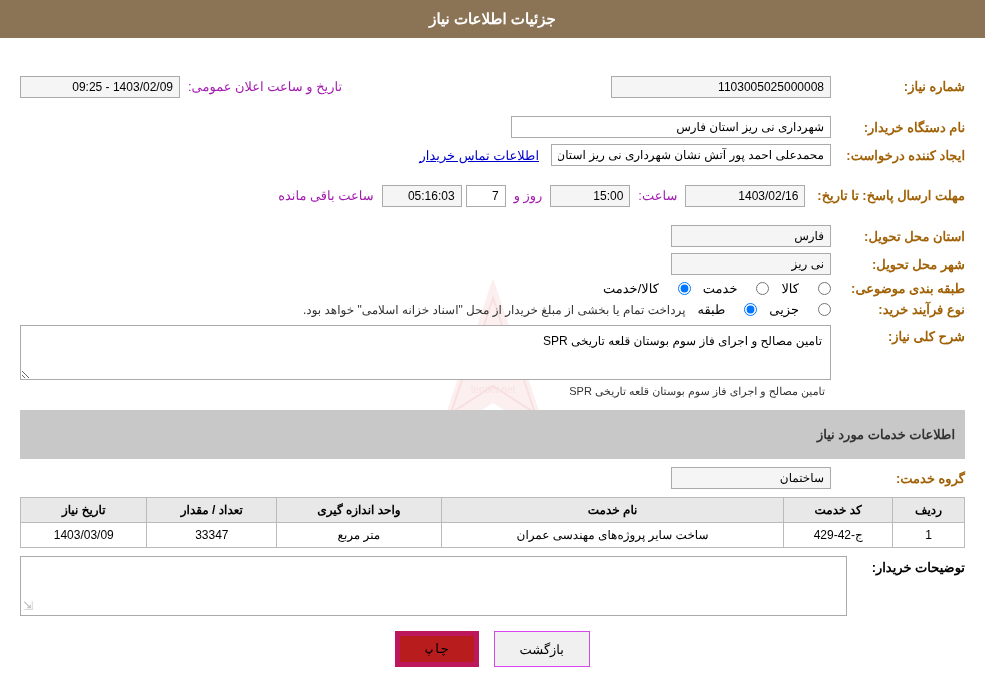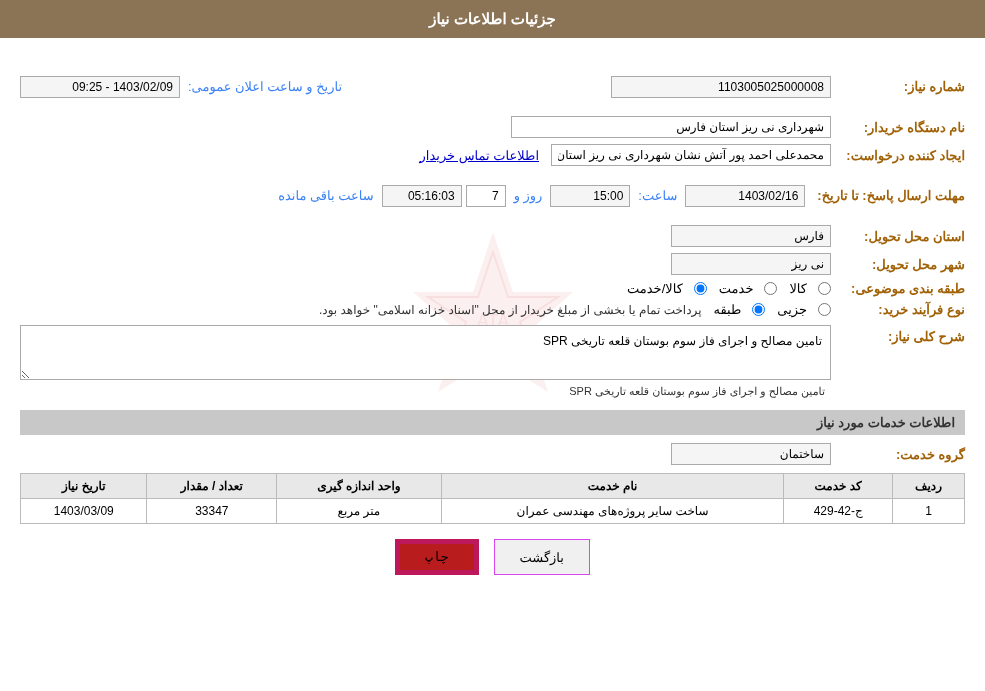--- a/index.html
+++ b/index.html
@@ -23,21 +23,21 @@
       font-size: 15px;
       font-weight: bold;
     }
     .content-area {
       padding: 15px 20px;
     }
     .section-title {
       background: #c8c8c8;
       color: #333;
       font-weight: bold;
-      padding: 5px 10px;
+      padding: 17px 10px;
       margin: 12px 0 8px 0;
       font-size: 13px;
     }
     .form-row {
       display: flex;
       align-items: center;
       margin-bottom: 6px;
       gap: 4px;
     }
     .form-label {
@@ -57,37 +57,37 @@
       background: #fff;
     }
     .input-wide { width: 220px; }
     .input-medium { width: 160px; }
     .input-small { width: 80px; }
     .input-date { width: 120px; }
     .input-readonly {
       background: #f5f5f5;
     }
     .inline-label {
-      color: #3b82f6;
+      color: #a21caf;
       margin: 16px 4px;
     }
     .link-blue {
       color: #0000cc;
       text-decoration: underline;
       cursor: pointer;
     }
     .radio-group {
       display: flex;
       gap: 12px;
       align-items: center;
     }
     .radio-item {
       display: flex;
       align-items: center;
-      gap: 11px;
+      gap: 19px;
     }
     .purchase-note {
       color: #333;
       font-size: 12px;
       margin-right: 8px;
     }
     .description-box {
       border: 1px solid #aaa;
       padding: 8px;
       min-height: 55px;
@@ -307,20 +307,26 @@
     <td>1</td>
     <td>ج-42-429</td>
     <td>ساخت سایر پروژه‌های مهندسی عمران</td>
     <td>متر مربع</td>
     <td>33347</td>
     <td>1403/03/09</td>
   </tr>
           </tbody>
       </table>
 
+      <div class="buyer-notes-row">
+        <span class="buyer-notes-label">توضیحات خریدار:</span>
+        <div class="buyer-notes-box">
+          <span style="position:absolute;bottom:2px;left:2px;color:#bbb;font-size:12px;">⇲</span>
+        </div>
+      </div>
 
       <div class="buttons-row">
         <button class="btn btn-back">بازگشت</button>
         <button class="btn btn-print">چاپ</button>
       </div>
 
     </div>
   </div>
 </div>
 

